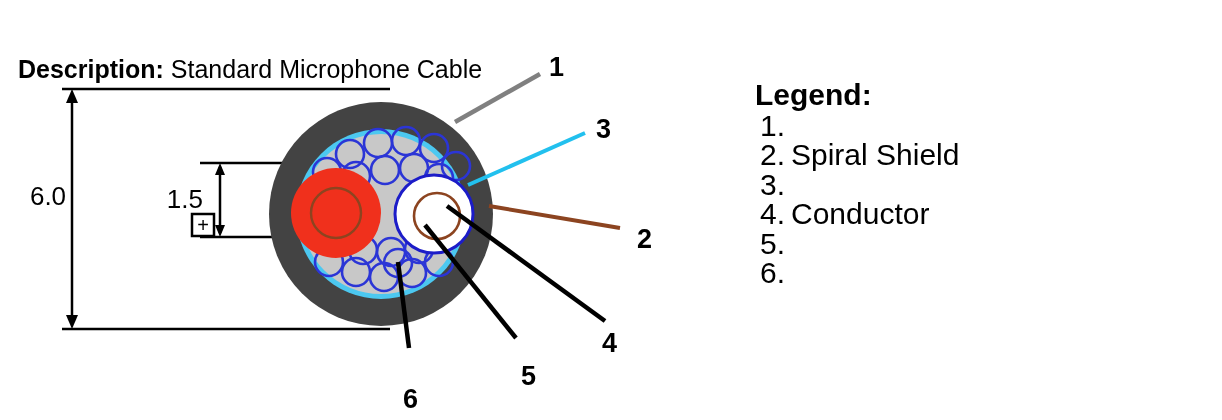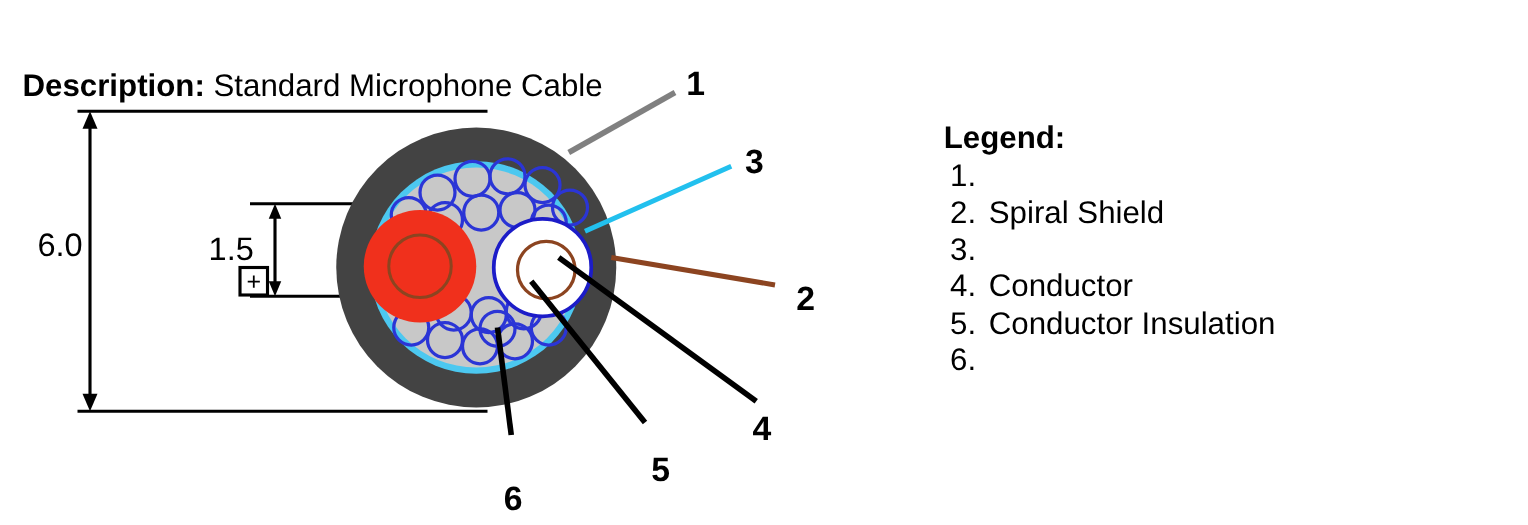--- a/index.html
+++ b/index.html
@@ -38,24 +38,23 @@
     position: absolute;
     left: 0;
     top: 0;
   }
 
   
   #legend {
     position: absolute;
     left: 755px;
     top: 80px;
-    font-size: 25px;
+    font-size: 30px;
     line-height: 29.5px;
     white-space: nowrap;
-    margin-top: 16px;
   }
   #legend .legend-title {
     font-weight: bold;
     margin-bottom: 1px;
   }
   #legend ol {
     margin: 0;
     padding: 0;
     list-style: none;
   }
@@ -195,19 +194,18 @@
     </li>
     <li>
       <span class="legend-num">3.</span>
     </li>
     <li>
       <span class="legend-num">4.</span>
       <span class="legend-text">Conductor</span>
     </li>
     <li>
       <span class="legend-num">5.</span>
-      <span class="legend-text">Conductor Insulation</span>
     </li>
     <li>
       <span class="legend-num">6.</span>
     </li>
   </ol>
 </div>
 
 </body></html>

